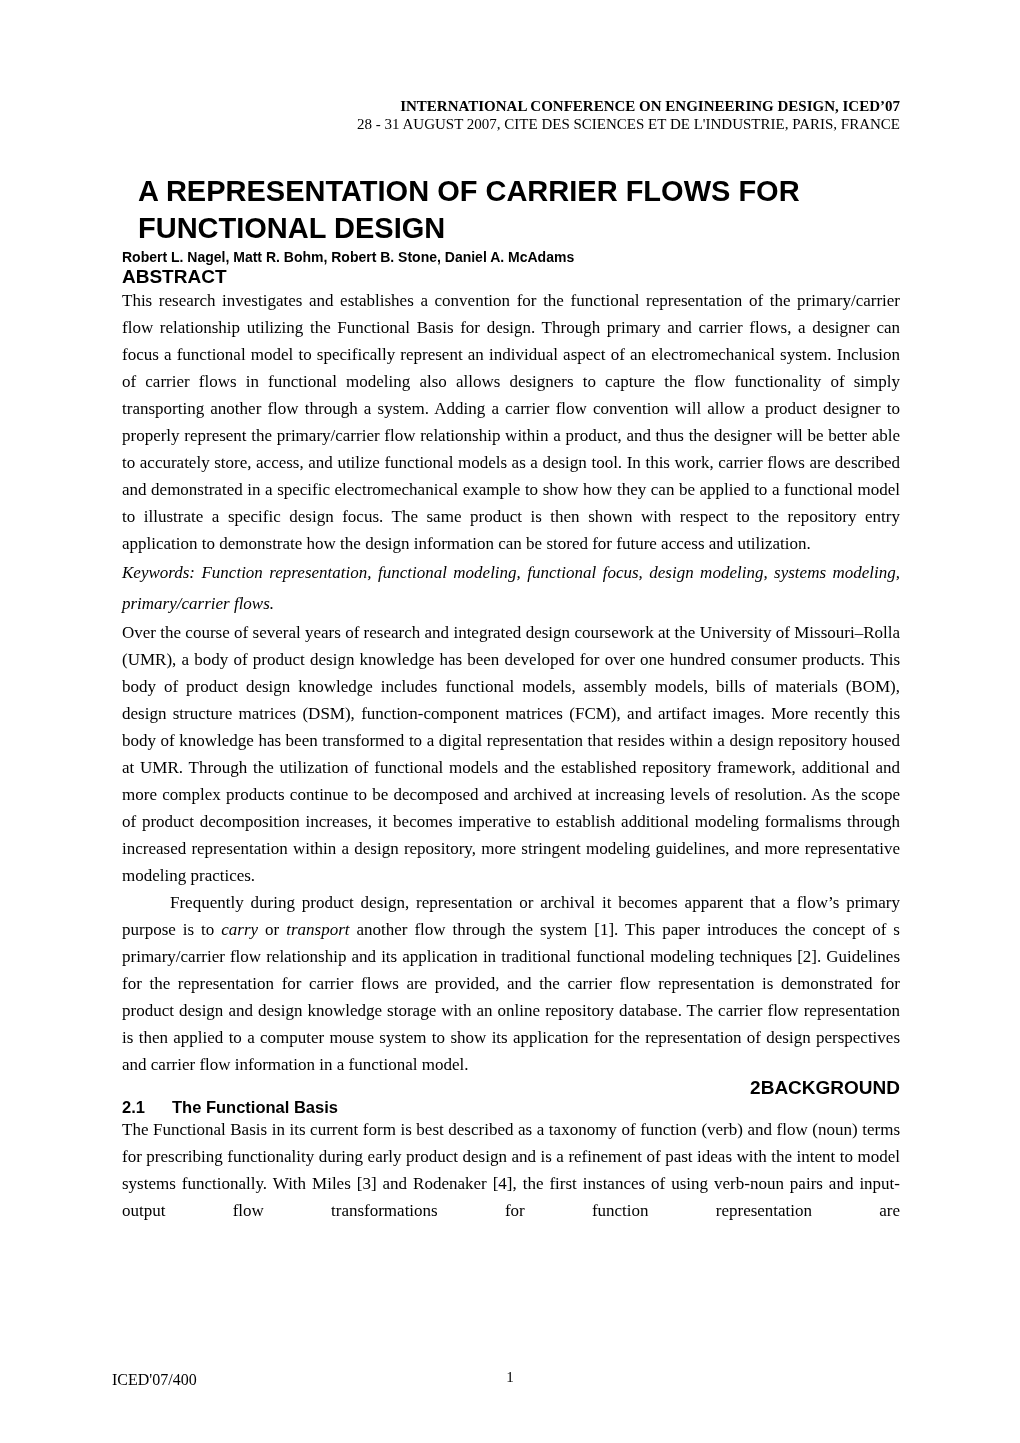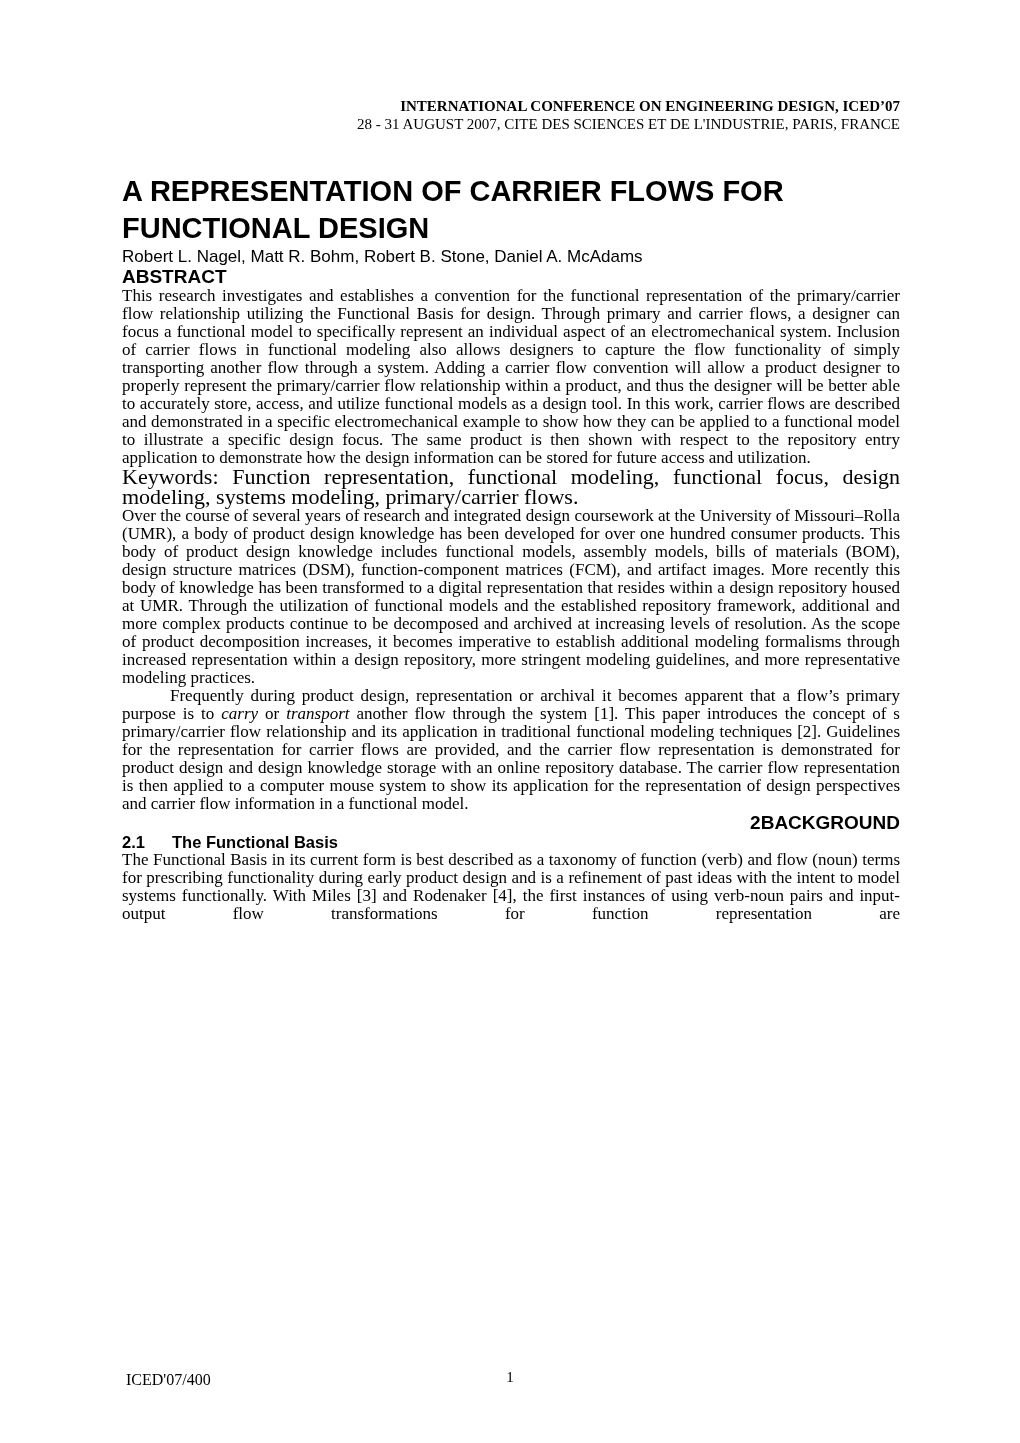--- a/index.html
+++ b/index.html
@@ -28,27 +28,27 @@
   .hdr1 { font-weight: bold; }
   .hdr2 { margin-top: 7px; }
 
   h1.title {
     margin-top: 40px;
     font-family: "Liberation Sans", sans-serif;
     font-weight: bold;
     font-size: 29px;
     line-height: 37px;
   }
-  h1.title .tl { display: block; }
+  h1.title .tl { display: block; margin-left: 16px; }
 
   .authors {
     margin-top: 12px;
     font-family: "Liberation Sans", sans-serif;
-    font-weight: normal;
-    font-size: 17px;
+    font-weight: bold;
+    font-size: 14px;
     line-height: 20px;
   }
   .affiliation {
     margin-top: 8px;
     font-family: "Liberation Sans", sans-serif;
     font-size: 17px;
     line-height: 20px;
   }
 
   .abstract-h {
@@ -63,42 +63,43 @@
   .subsec-h {
     font-family: "Liberation Sans", sans-serif;
     font-weight: bold;
     font-size: 16.5px;
     line-height: 18px;
   }
   .sec-num { display: inline-block; width: 50px; }
 
   .body-text {
     font-size: 17px;
-    line-height: 18px;
+    line-height: 27px;
     text-align: justify;
   }
   .mt3 { margin-top: 3px; }
 
   .keywords {
     margin-top: 24px;
-    font-size: 22px;
-    line-height: 20px;
+    font-size: 17px;
+    line-height: 31px;
+    font-style: italic;
     text-align: justify;
   }
   .it { font-style: italic; }
 
   .s1-h { margin-top: 22px; }
   .s2-h { margin-top: 28px; text-align: right; }
   .s21-h { margin-top: 25px; }
   .indent { text-indent: 48px; }
   .justify-last { text-align-last: justify; }
 
   .footer-left {
     position: absolute;
-    left: 126px;
+    left: 112px;
     top: 1370px;
     font-size: 16px;
     line-height: 19px;
   }
   .footer-page {
     position: absolute;
     left: 0;
     top: 1368px;
     width: 1020px;
     text-align: center;

